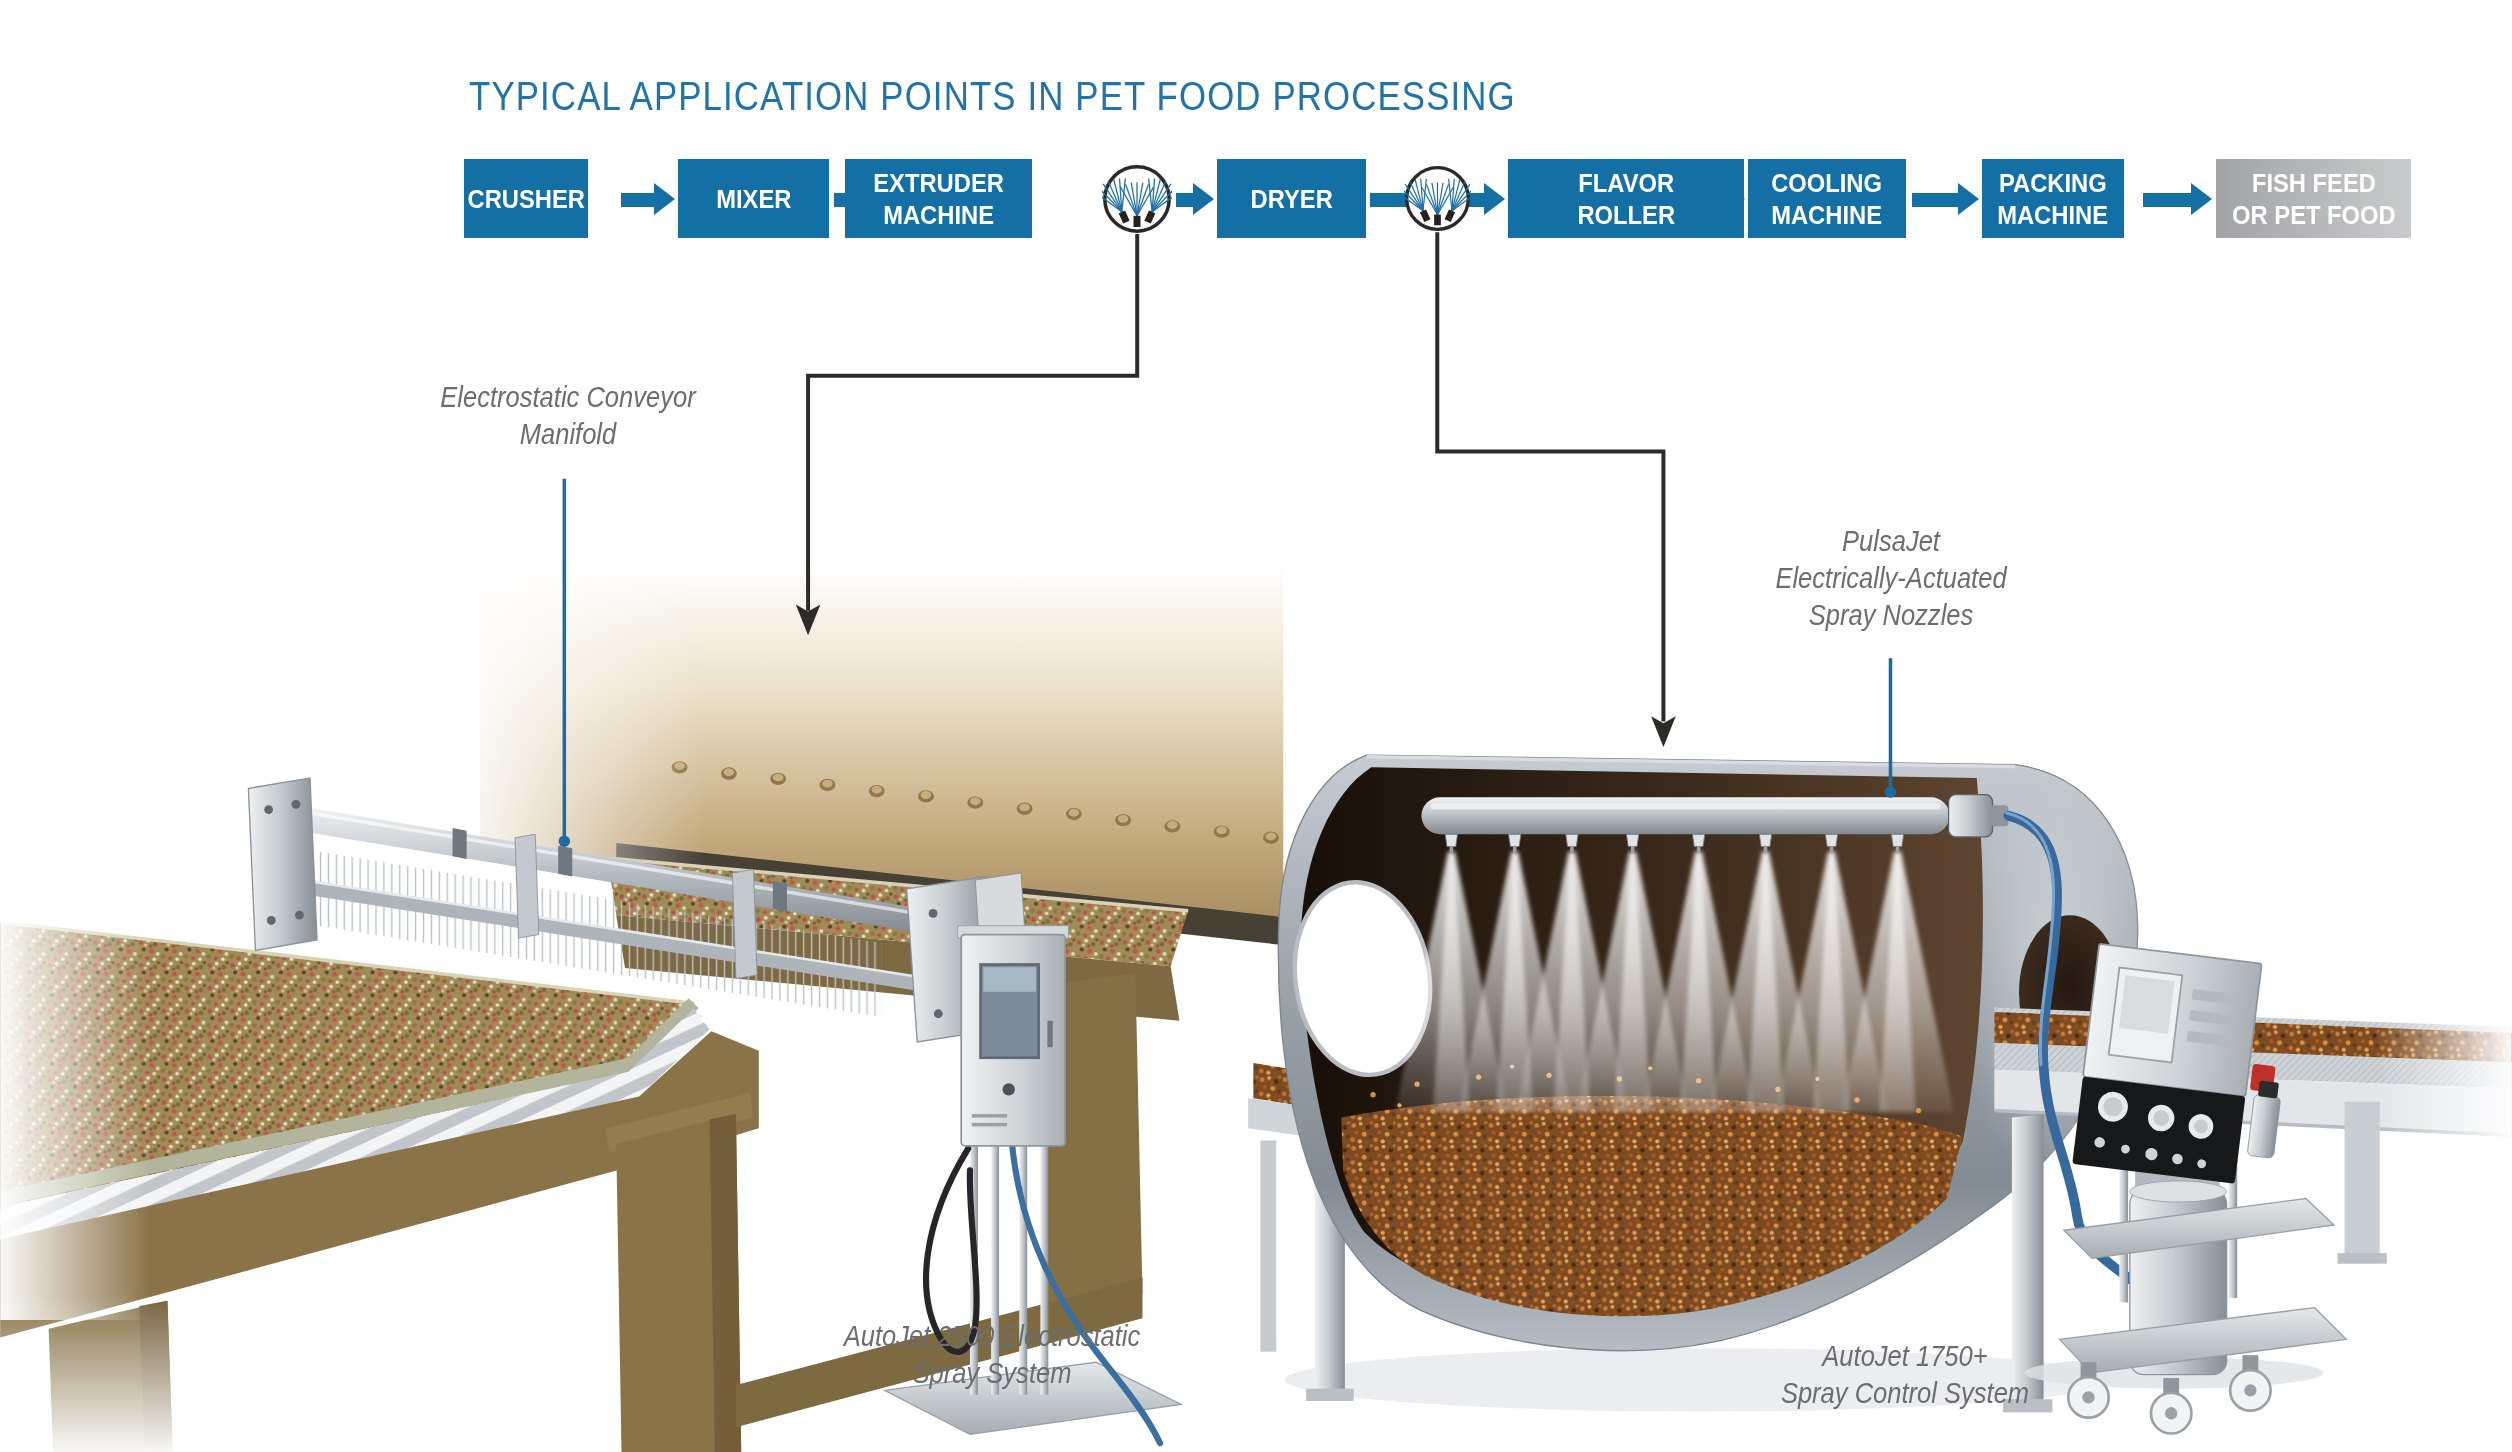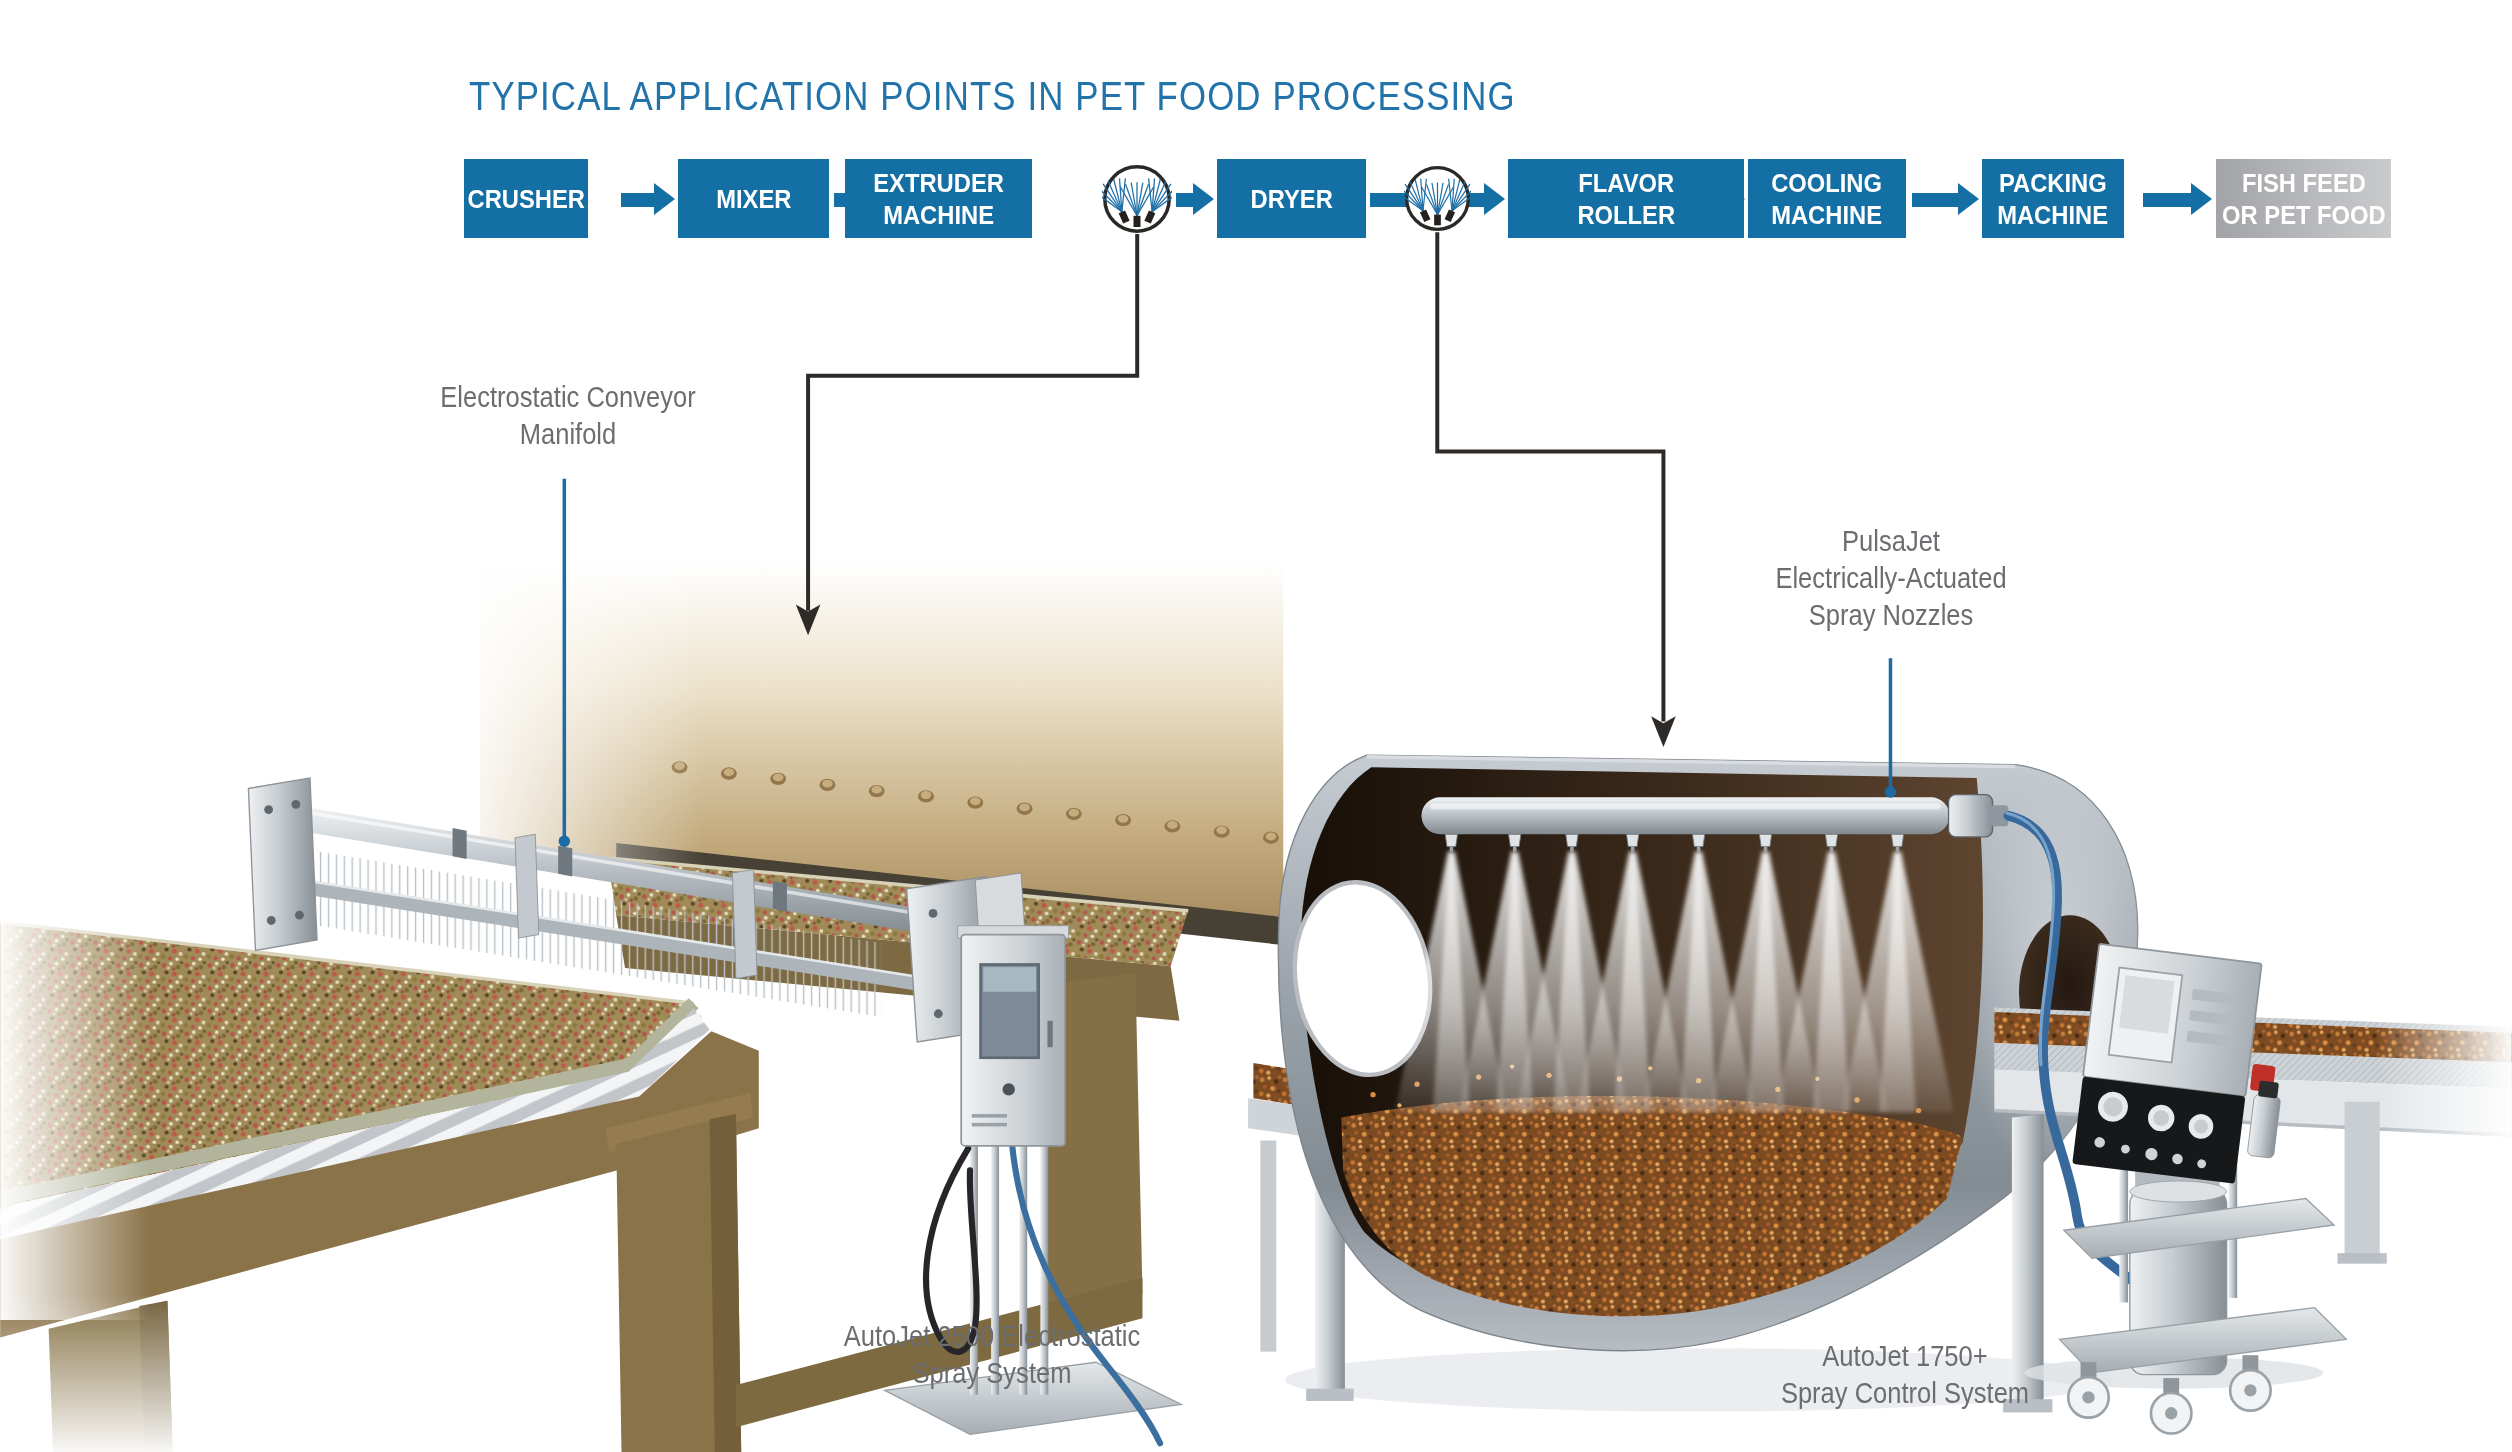--- a/index.html
+++ b/index.html
@@ -22,21 +22,21 @@
     display:flex;flex-direction:column;align-items:center;justify-content:center;}
   .box.final{background:linear-gradient(90deg,var(--box-gray-1) 0%,var(--box-gray-2) 100%);}
   .box span{display:block;color:#fff;font-size:26.4px;font-weight:700;line-height:32px;
     transform:scaleX(.9);white-space:nowrap;}
   .arr{position:absolute;top:183px;height:33px;}
   .arr .sh{position:absolute;left:0;right:18.5px;top:9.7px;height:14px;background:var(--arrow-blue);}
   .arr .hd{position:absolute;right:0;top:0;width:0;height:0;
     border-left:21px solid var(--arrow-blue);border-top:16.7px solid transparent;border-bottom:16.7px solid transparent;}
   .spray-circle{position:absolute;z-index:4;}
 
-  .note{position:absolute;width:440px;z-index:3;text-align:center;color:var(--label-gray);}
+  .note{position:absolute;width:440px;z-index:3;text-align:center;color:var(--label-gray);font-style:italic;}
   .note span{display:block;font-size:29px;line-height:37px;transform:scaleX(.88);white-space:nowrap;}
   .note-manifold{left:348px;top:379px;}
   .note-pulsajet{left:1671px;top:523px;}
   .note-aj2500{left:772px;top:1318px;}
   .note-aj1750{left:1685px;top:1290px;margin-top:48px;}
 </style>
 </head>
 <body>
 
 <div class="canvas">
@@ -493,21 +493,21 @@
 
   <div class="box" style="left:1982px;width:142px">
     <span>PACKING</span>
     <span>MACHINE</span>
   </div>
   <div class="arr" style="left:2143px;width:69px">
         <i class="sh"></i>
         <i class="hd"></i>
       </div>
 
-  <div class="box final" style="left:2216px;width:175px">
+  <div class="box final" style="left:2216px;width:195px">
     <span>FISH FEED</span>
     <span>OR PET FOOD</span>
   </div>
 
   <svg class="spray-circle" style="left:1102px;top:164px" width="70" height="70" viewBox="-50 -50 100 100">
         <use href="#sprayGlyph"></use>
       </svg>
   <svg class="spray-circle" style="left:1404px;top:165px" width="67" height="67" viewBox="-50 -50 100 100">
         <use href="#sprayGlyph"></use>
       </svg>

